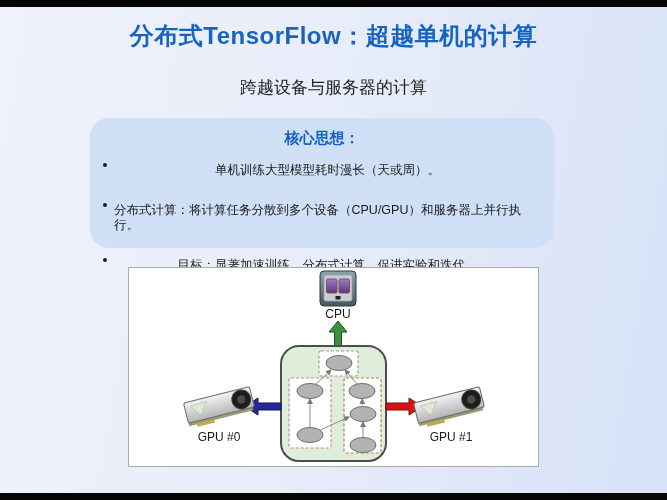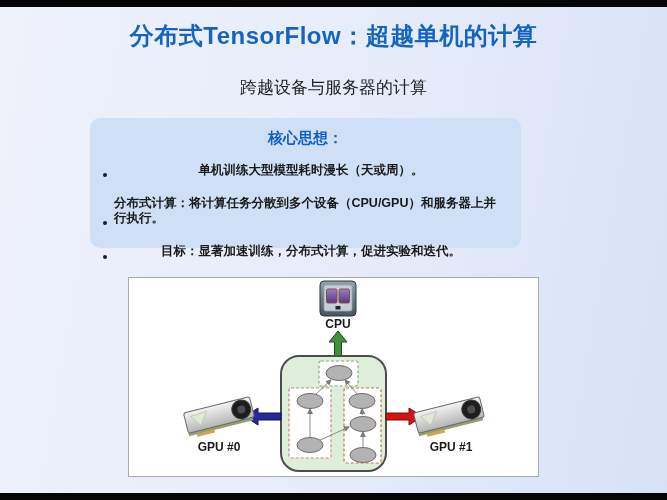--- a/index.html
+++ b/index.html
@@ -18,41 +18,41 @@
   .title{
     position:absolute;top:13px;left:0;width:100%;
     text-align:center;font-size:24px;font-weight:bold;color:#1565c0;
     letter-spacing:0.5px;
   }
   .subtitle{
     position:absolute;top:69px;left:0;width:100%;
     text-align:center;font-size:17px;color:#212121;
   }
   .core-box{
-    position:absolute;left:90px;top:111px;width:431px;height:130px;
-    background:#cfdff5;border-radius:10px;
+    position:absolute;left:90px;top:111px;width:464px;height:130px;
+    background:#cfdff5;border-radius:19px;
   }
   .core-heading{
     text-align:center;padding-top:11px;font-size:15px;font-weight:bold;color:#1160c2;
   }
   .bullet-row{
-    display:flex;align-items:flex-end;padding:0 13px;margin-top:15px;font-weight:bold;
+    display:flex;align-items:flex-start;padding:0 13px;margin-top:15px;
   }
-  .bullet-row.tight{margin-top:19px;}
+  .bullet-row.tight{margin-top:26px;}
   .bullet-dot{
     flex:none;width:4px;height:4px;border-radius:50%;background:#1c1c1c;margin-right:7px;
   }
   .bullet-text{
     flex:1;font-size:12.5px;color:#1a1a1a;line-height:1.15;
   }
   .align-center{text-align:center;}
   .align-left{text-align:left;}
   .diagram-box{
-    position:absolute;left:128px;top:270px;width:409px;height:198px;
-    background:#ffffff;border:1px solid #ababab;font-weight:bold;
+    position:absolute;left:128px;top:260px;width:409px;height:198px;
+    background:#ffffff;border:1px solid #ababab;
   }
   .diagram-box svg{display:block;}
   svg text{font-family:"Liberation Sans","DejaVu Sans",sans-serif;}
 </style>
 </head>
 <body>
 
 <div class="canvas">
   <div class="letterbox bar-top"></div>
   <div class="letterbox bar-bottom"></div>

